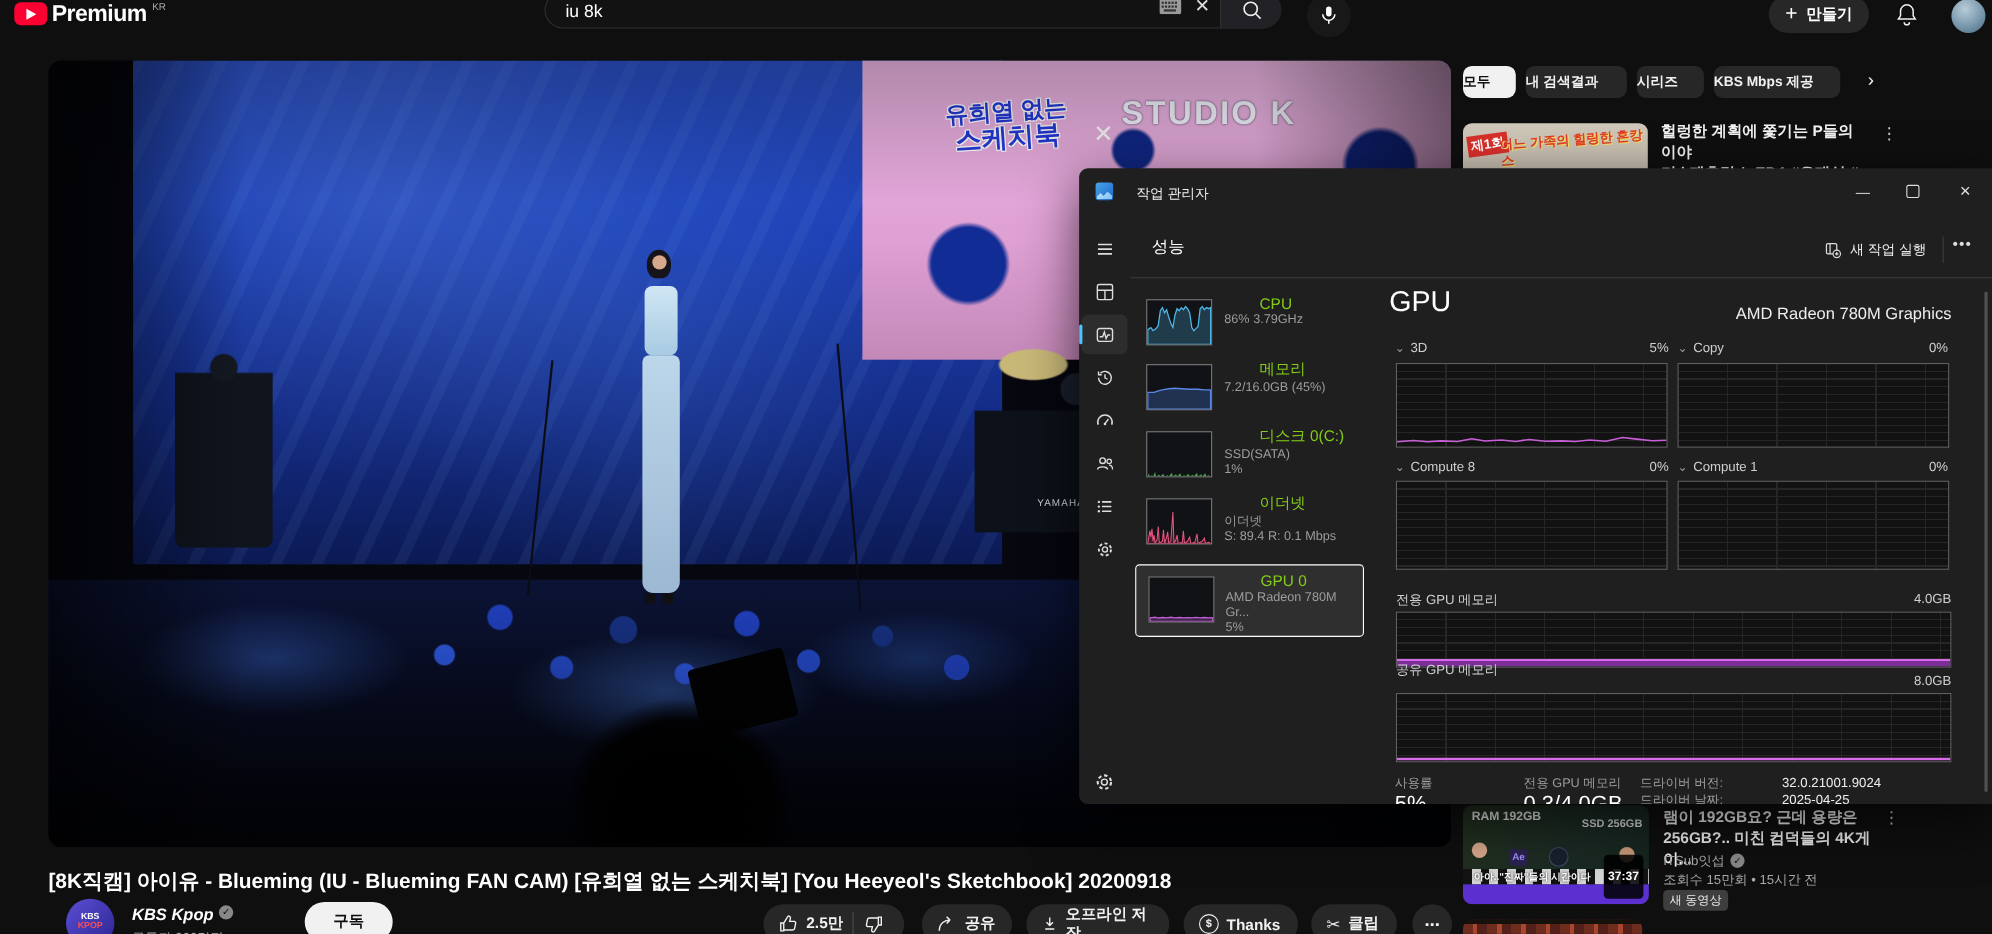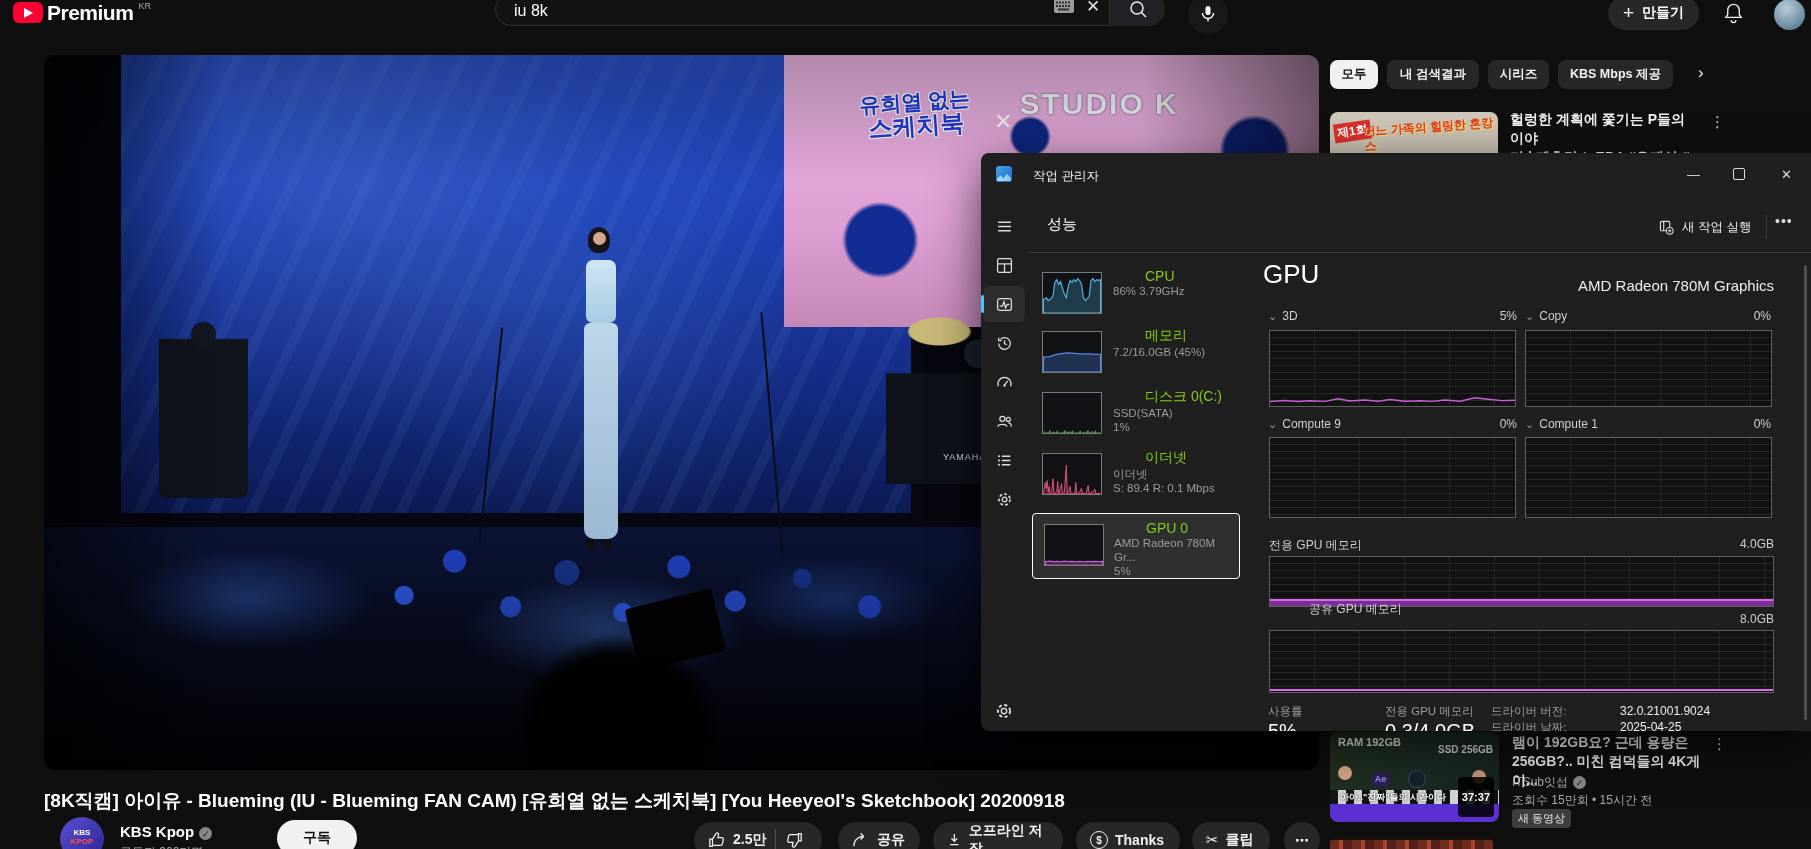--- a/index.html
+++ b/index.html
@@ -15,21 +15,21 @@
   .searchbar{height:34px;border:1px solid #303030;border-radius:18px;background:#121212;
         display:flex;align-items:center;box-sizing:border-box;}
   .searchbtn{background:#222226;border-left:1px solid #303030;border-radius:0 18px 18px 0;
         height:34px;display:flex;align-items:center;justify-content:center;}
   .circle-btn{border-radius:50%;background:#181818;display:flex;align-items:center;justify-content:center;}
   .pill-dark{background:rgba(255,255,255,.1);border-radius:18px;display:flex;align-items:center;
         gap:8px;padding:0 15px;height:34px;font-size:14px;font-weight:700;color:#fff;}
   .avatar{border-radius:50%;background:radial-gradient(circle at 40% 30%,#b8ccd8,#7898ac 55%,#46677c);}
   
   .chip{height:29px;line-height:29px;border-radius:8px;background:#272727;color:#f1f1f1;
-        font-size:12.5px;font-weight:700;text-align:center;}
+        font-size:12.5px;font-weight:700;text-align:left;}
   .chip.sel{background:#f1f1f1;color:#0f0f0f;}
   
   .sg-title{font-size:14px;font-weight:700;line-height:19px;color:#f1f1f1;}
   .sg-meta{font-size:12px;color:#aaa;}
   .kebab{color:#cfcfcf;font-size:15px;letter-spacing:0;line-height:16px;}
   .badge-chip{display:inline-block;background:#3e3e3e;color:#e8e8e8;font-size:11px;
         padding:2px 6px;border-radius:4px;}
   .dur{position:absolute;right:5px;bottom:5px;background:rgba(0,0,0,.85);color:#fff;
         font-size:11px;font-weight:700;padding:14px 4px;border-radius:4px;}
   
@@ -195,21 +195,21 @@
          linear-gradient(90deg,rgba(0,0,0,.62) 0%,transparent 14% 86%,rgba(0,0,0,.45) 100%),
          linear-gradient(180deg,rgba(0,0,0,.25) 0%,transparent 18% 70%,rgba(0,0,0,.6) 100%);"></div>
   </div>
 
   <div class="vtitle abs" style="left:44px;top:788px;width:1270px;overflow:hidden;">[8K직캠] 아이유 - Blueming (IU - Blueming FAN CAM) [유희열 없는 스케치북] [You Heeyeol's Sketchbook] 20200918</div>
 
   <div class="abs" style="left:60px;top:817px;width:44px;height:44px;border-radius:50%;background:linear-gradient(135deg,#5b4fd4,#2c2390);text-align:center;">
     <div style="font-size:8px;font-weight:700;color:#fff;margin-top:11px;line-height:9px;">KBS</div>
     <div style="font-size:8px;font-weight:700;color:#ff4d4d;line-height:9px;">KPOP</div>
   </div>
-  <div class="abs" style="left:120px;top:823px;display:flex;align-items:flex-end;gap:5px;">
+  <div class="abs" style="left:120px;top:823px;display:flex;align-items:flex-start;gap:5px;font-style:italic;">
     <span style="font-size:15px;font-weight:700;color:#fff;">KBS Kpop</span>
     <span class="vbadge">✓</span>
   </div>
   <div class="abs sg-meta" style="left:120px;top:844px;">구독자 960만명</div>
   <div class="subbtn abs" style="left:277px;top:820px;width:80px;height:36px;">구독</div>
 
   <div class="act-pill" style="left:694px;width:128px;">
     <svg width="18" height="18" viewBox="0 0 20 20">
         <path d="M2 9 h3 v8 H2 Z M5 16 h9 a2 2 0 0 0 2-1.6 l1-5 a1.6 1.6 0 0 0-1.6-2 H11 l.8-3.5 A1.6 1.6 0 0 0 9 2.6 L5 9" fill="none" stroke="#f1f1f1" stroke-width="1.4"></path>
       </svg>
@@ -450,36 +450,36 @@
     <div class="abs ghead" style="left:506px;top:156px;width:30px;text-align:right;">5%</div>
     <div class="abs ghead" style="left:544px;top:156px;"><span class="chev">⌄</span><span>Copy</span></div>
     <div class="abs ghead" style="left:760px;top:156px;width:30px;text-align:right;">0%</div>
     <div class="bigg abs" style="left:288px;top:177px;width:247px;height:77px;">
       <svg width="245" height="75" viewBox="0 0 245 75">
           <path d="M0,70.5 L15,69.5 28,70.5 40,69.8 55,70.4 68,67.8 80,70 95,69 108,70.3 120,68.5 135,70.2 150,69.8 162,70.4 175,69 190,70.2 205,66.8 218,68.2 232,69.6 245,69.2" fill="none" stroke="#c95fd8" stroke-width="1.4"></path>
         </svg>
     </div>
     <div class="bigg abs" style="left:544px;top:177px;width:247px;height:77px;"></div>
 
-    <div class="abs ghead" style="left:287px;top:264px;"><span class="chev">⌄</span><span>Compute 9</span></div>
+    <div class="abs ghead" style="left:287px;top:264px;"><span class="chev">⌄</span><span>Compute 8</span></div>
     <div class="abs ghead" style="left:506px;top:264px;width:30px;text-align:right;">0%</div>
     <div class="abs ghead" style="left:544px;top:264px;"><span class="chev">⌄</span><span>Compute 1</span></div>
     <div class="abs ghead" style="left:760px;top:264px;width:30px;text-align:right;">0%</div>
     <div class="bigg abs" style="left:288px;top:284px;width:247px;height:81px;"></div>
     <div class="bigg abs" style="left:544px;top:284px;width:247px;height:81px;"></div>
 
     <div class="abs ghead" style="left:288px;top:384px;">전용 GPU 메모리</div>
     <div class="abs ghead" style="left:740px;top:384px;width:53px;text-align:right;">4.0GB</div>
     <div class="bigg abs" style="left:288px;top:403px;width:505px;height:51px;">
       <svg width="503" height="49" viewBox="0 0 503 49">
           <rect x="0" y="43" width="503" height="6" fill="#7b2f96"></rect>
           <line x1="0" y1="43" x2="503" y2="43" stroke="#d76ae8" stroke-width="2"></line>
         </svg>
     </div>
-    <div class="abs ghead" style="left:288px;top:448px;margin-left:40px;">공유 GPU 메모리</div>
+    <div class="abs ghead" style="left:288px;top:448px;">공유 GPU 메모리</div>
     <div class="abs ghead" style="left:740px;top:459px;width:53px;text-align:right;">8.0GB</div>
     <div class="bigg abs" style="left:288px;top:477px;width:505px;height:63px;">
       <svg width="503" height="61" viewBox="0 0 503 61">
           <line x1="0" y1="59" x2="503" y2="59" stroke="#d76ae8" stroke-width="2.2"></line>
         </svg>
     </div>
 
     <div class="abs statlbl" style="left:287px;top:551px;">사용률</div>
     <div class="abs statbig" style="left:287px;top:567px;">5%</div>
     <div class="abs statlbl" style="left:404px;top:551px;">전용 GPU 메모리</div>

